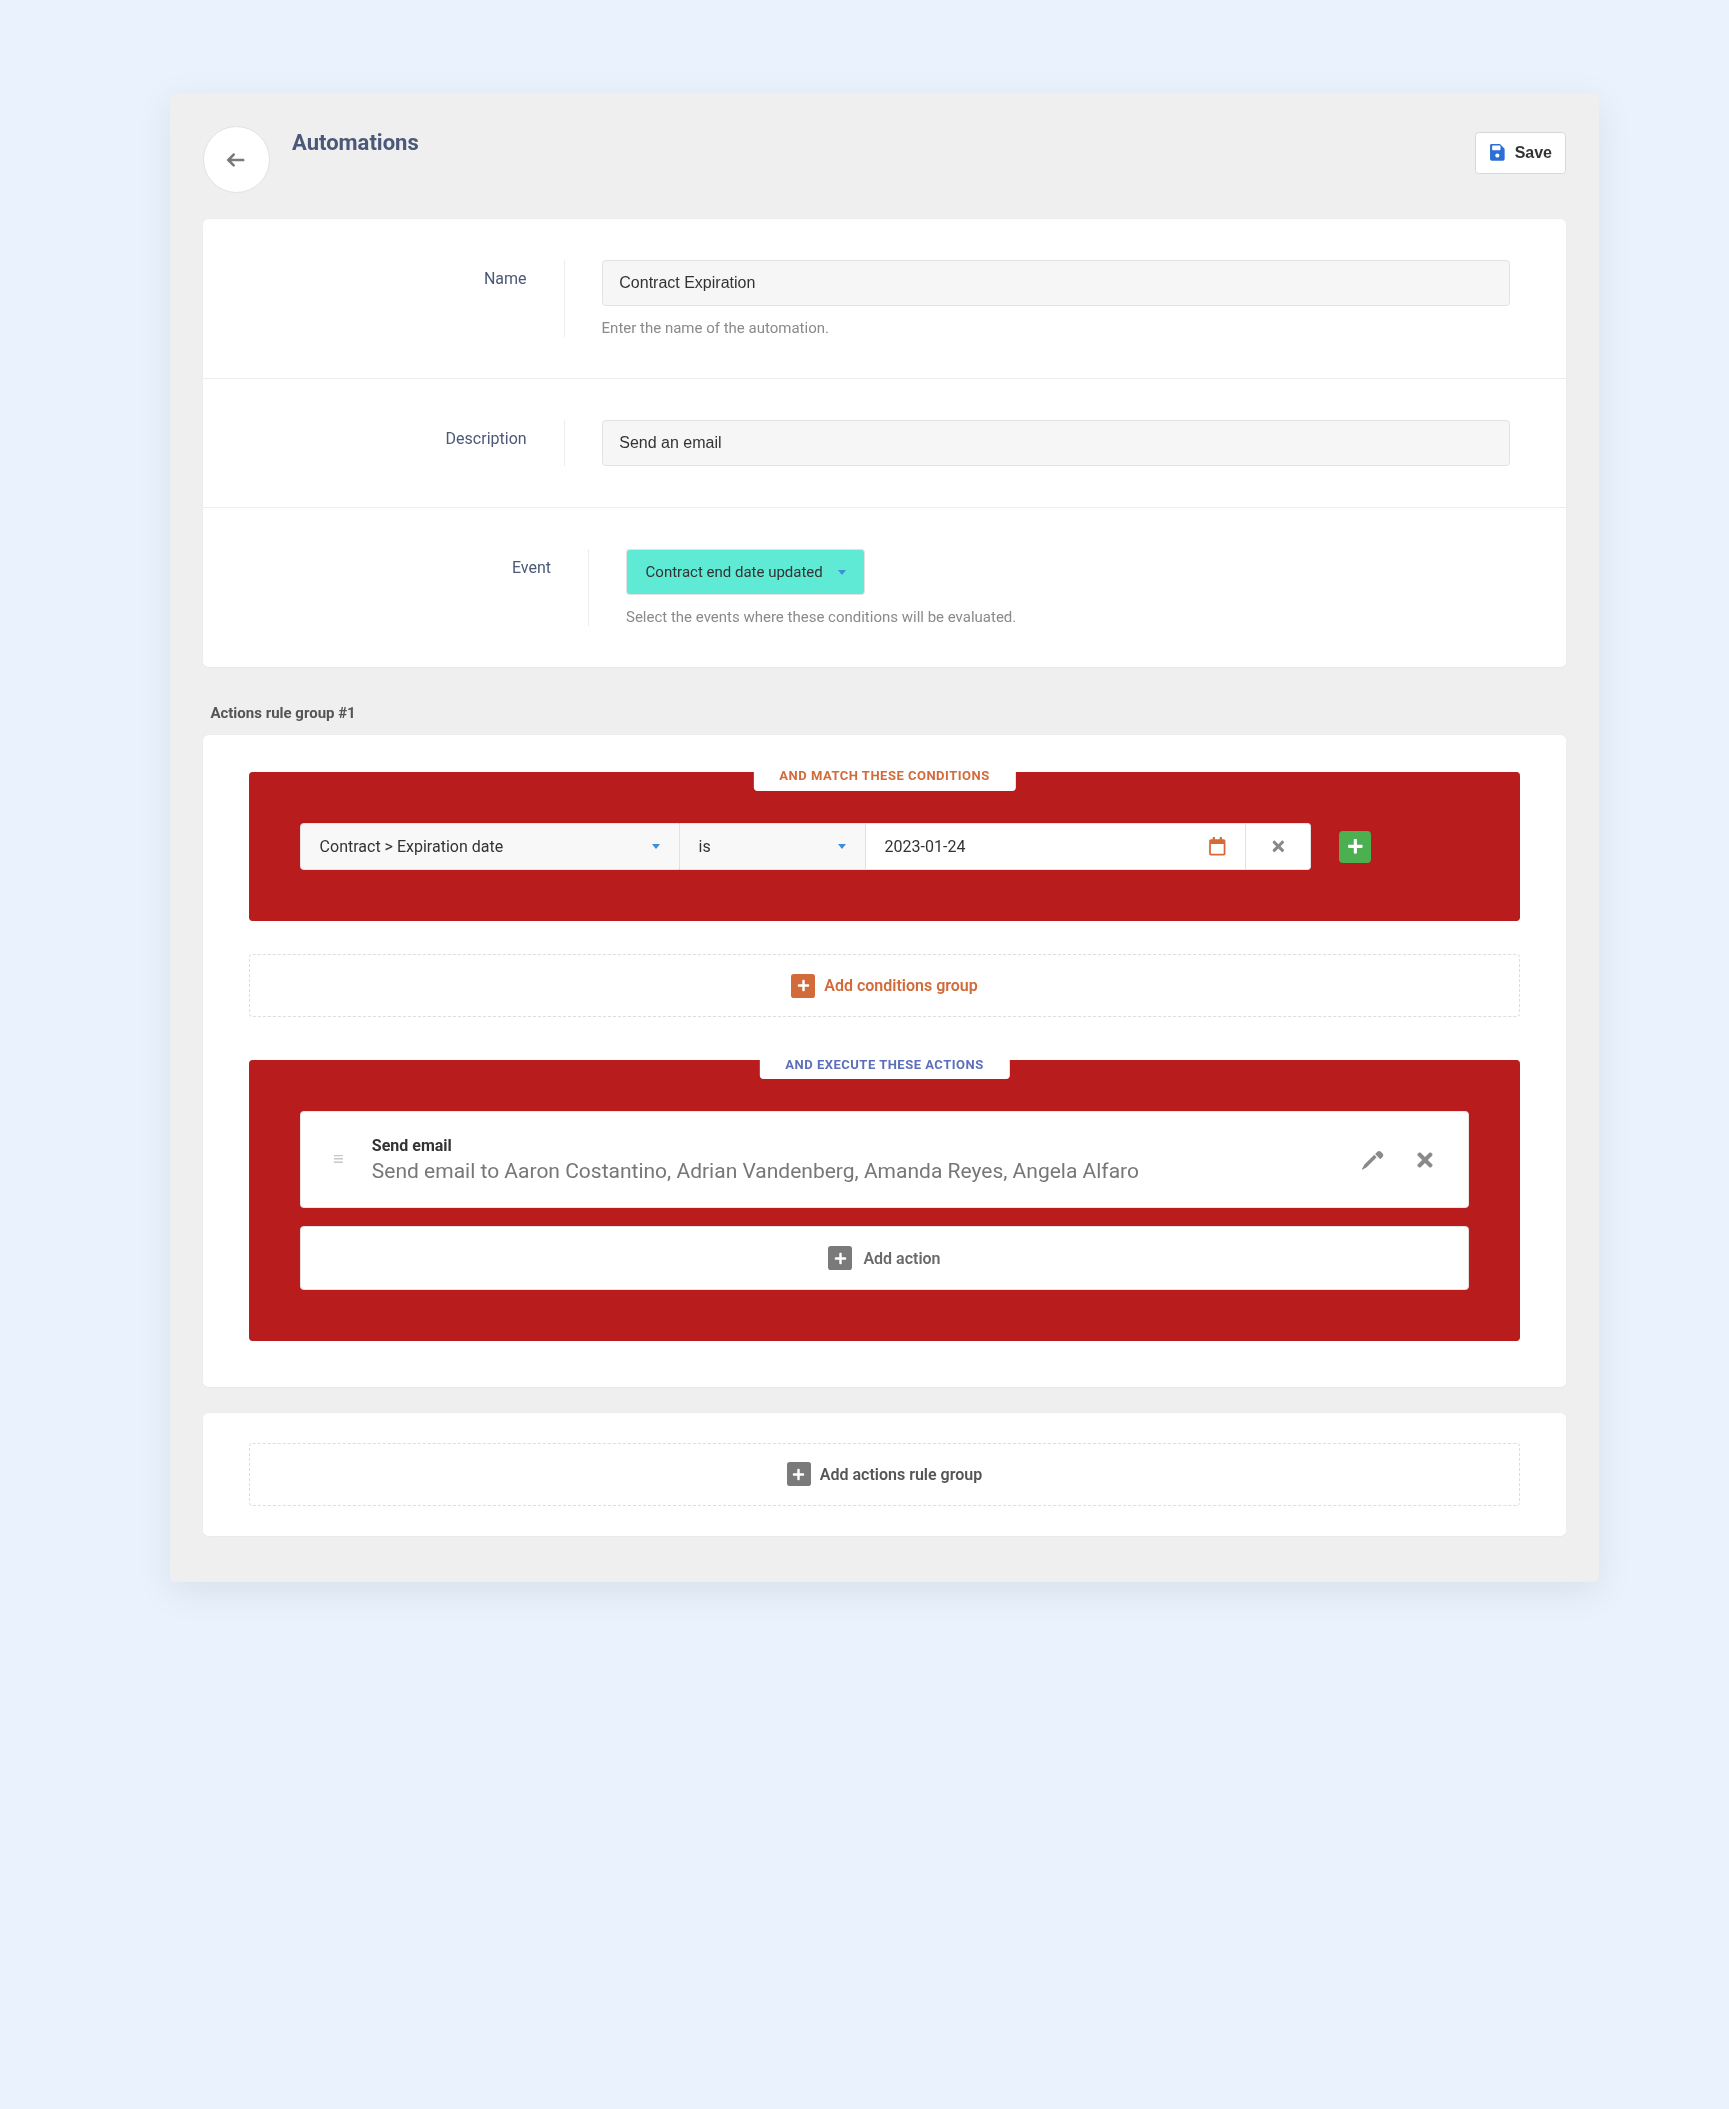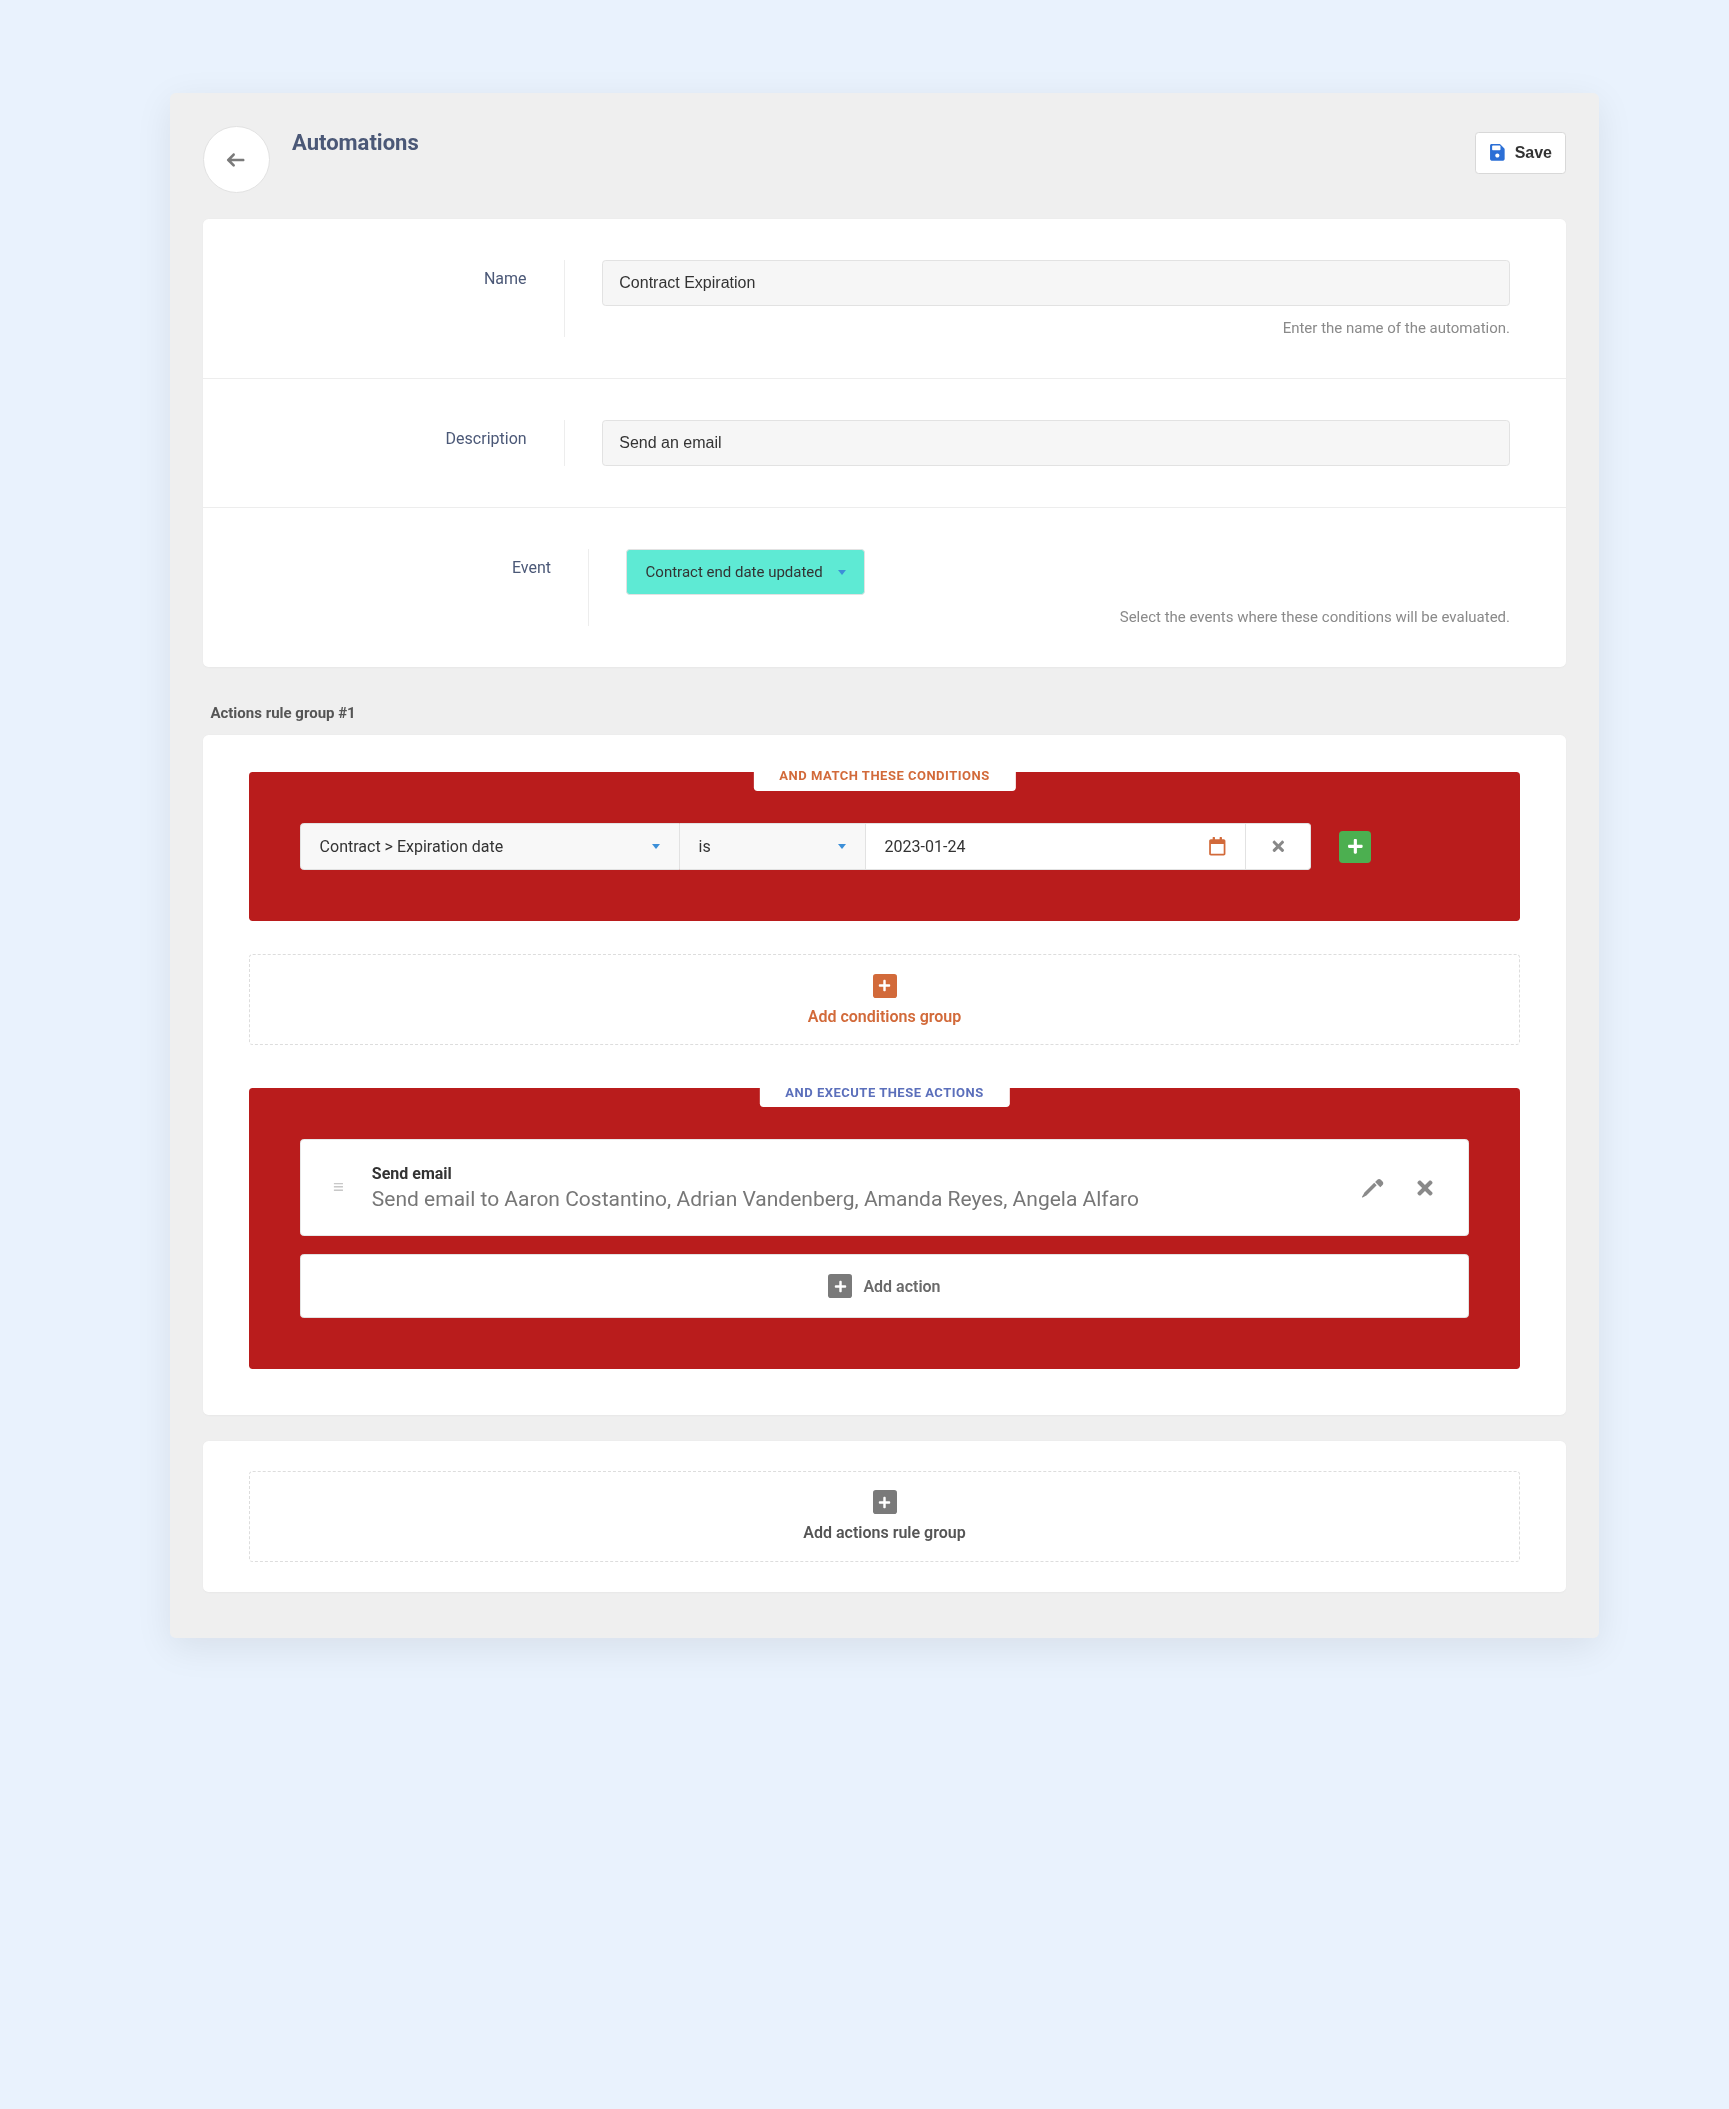--- a/index.html
+++ b/index.html
@@ -80,21 +80,20 @@
     border: 0.9px solid #e2e2e2;
     border-radius: 3.7px;
     padding: 13px 16.7px;
     font-size: 16px;
     color: #333;
   }
   .help-text {
     font-size: 15px;
     color: #8a8a8a;
     margin-top: 13px;
-    text-align: right;
   }
   .select-btn {
     display: inline-flex;
     align-items: center;
     gap: 15px;
     background: #5eead4;
     border: 0.9px solid #e2e2e2;
     border-radius: 3.7px;
     padding: 13px 18.6px;
     font-size: 15px;
@@ -180,21 +179,20 @@
   .dashed-btn {
     border: 1.4px dashed #ddd;
     border-radius: 3.7px;
     padding: 18.6px;
     text-align: center;
     font-size: 16px;
     font-weight: 600;
     cursor: pointer;
     display: flex; align-items: center; justify-content: center; gap: 9px;
     background: #fff;
-    flex-direction: column;
   }
   .dashed-btn.orange { color: #d26a3a; }
   .plus-square {
     width: 24px; height: 24px;
     border-radius: 2.8px;
     display: inline-flex; align-items: center; justify-content: center;
     flex-shrink: 0;
   }
   .plus-square.orange { background: #d26a3a; }
   .plus-square.gray { background: #7a7a7a; }

